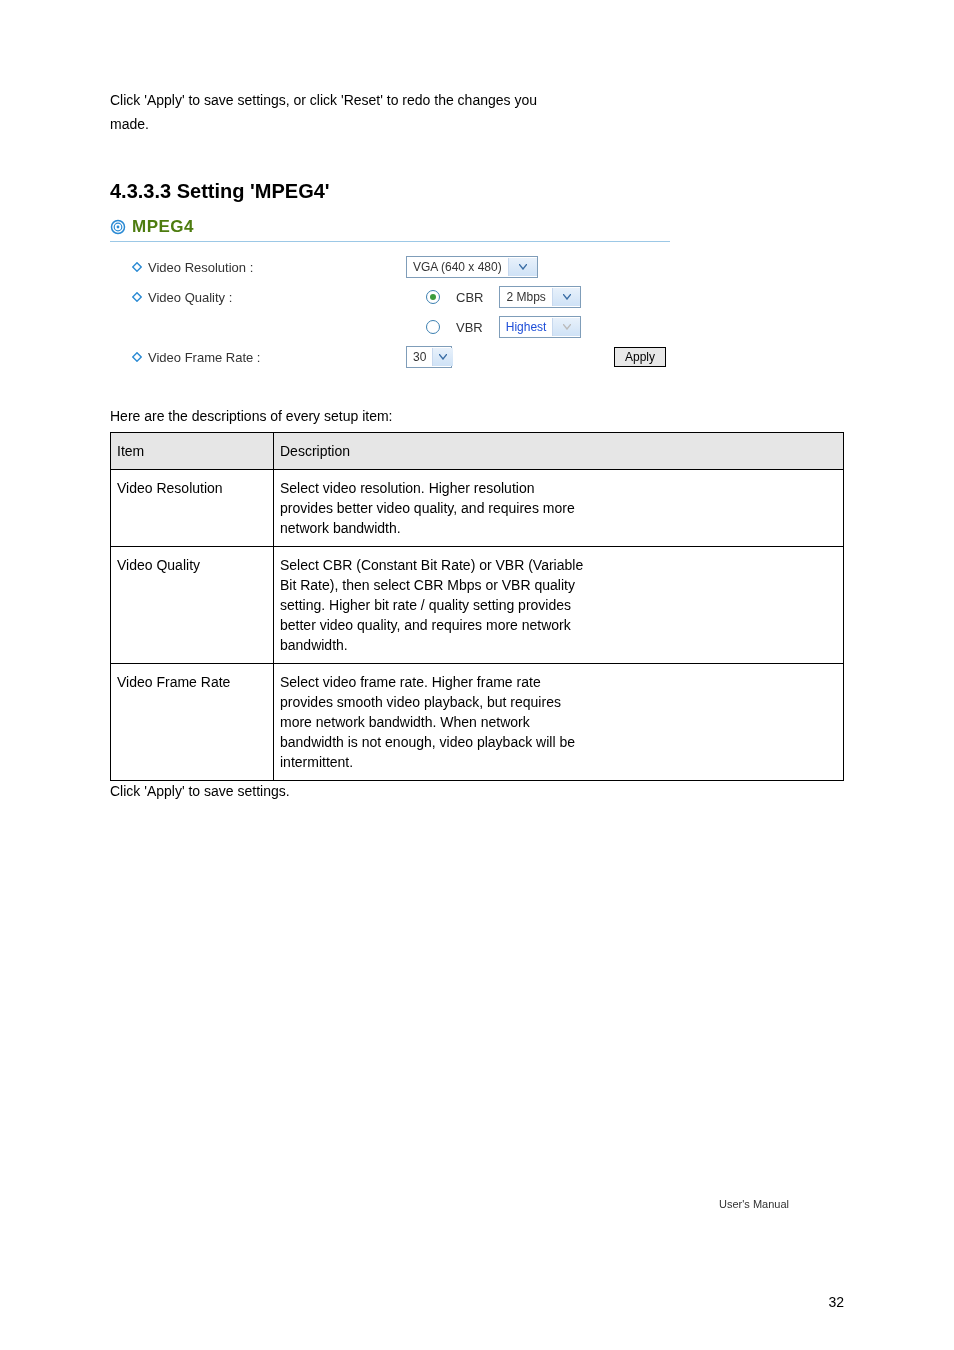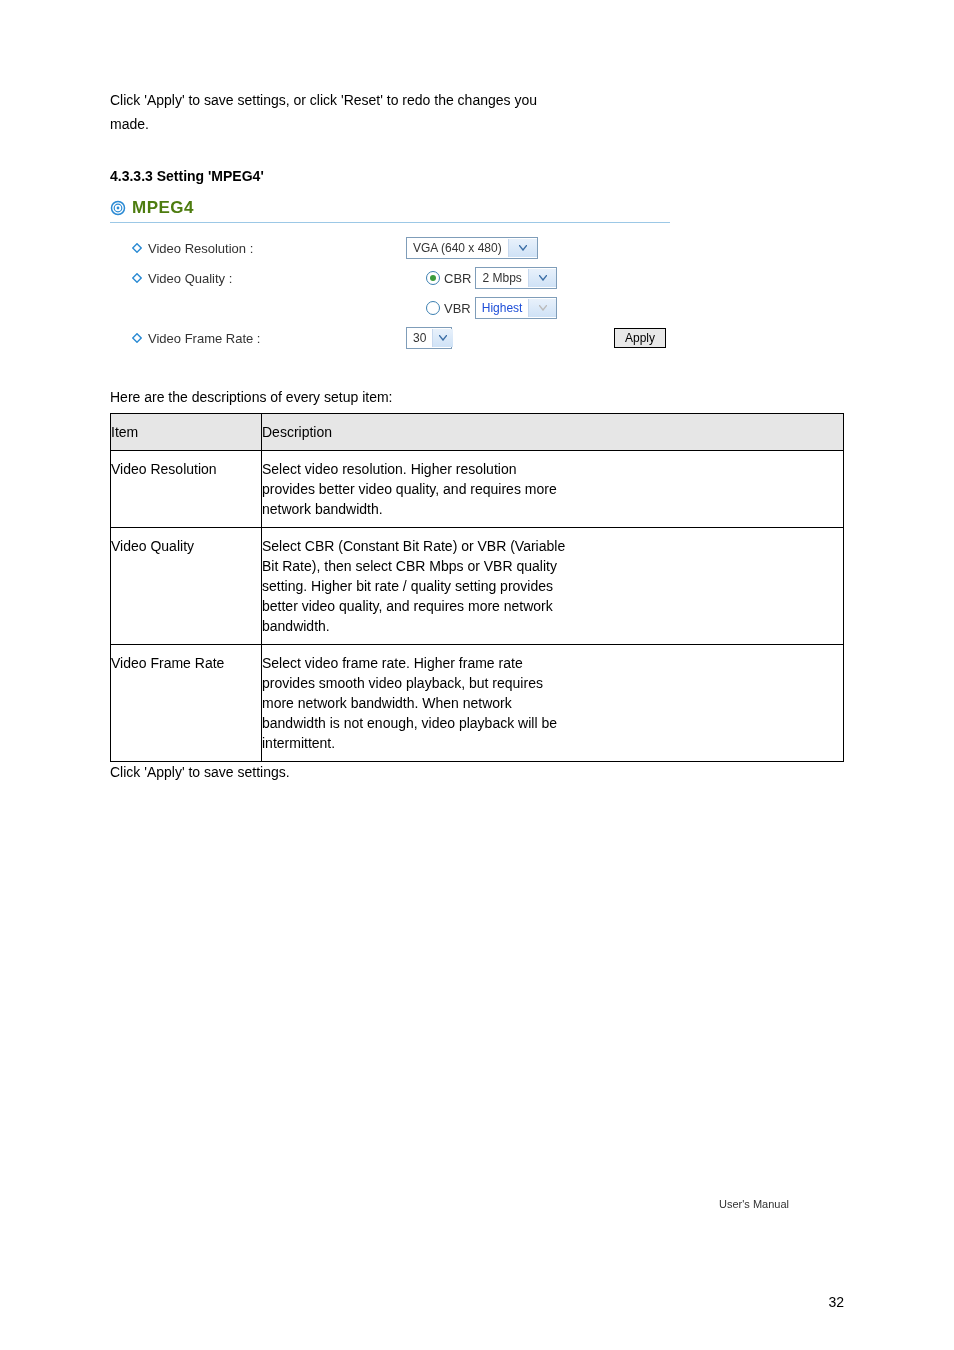--- a/index.html
+++ b/index.html
@@ -1,46 +1,46 @@
 <!DOCTYPE html>
 <html><head>
 <meta charset="utf-8">
 <style>
   html,body{margin:0;padding:0;font-family:Arial,Helvetica,sans-serif;color:#000;}
   .page{width:954px;min-height:1350px;margin:0 auto;background:#fff;position:relative;box-sizing:border-box;padding:90px 110px 40px 110px;}
   .prose{font-size:14px;line-height:20px;}
   .prose p{margin:0 0 4px 0;}
-  .section-title{font-size:14px;font-weight:bold;margin:34px 0 12px 0;}
+  .section-title{font-size:20px;font-weight:bold;margin:46px 0 12px 0;}
 
   
   .panel{border:none;margin:10px 0 30px 0;width:560px;}
   .panel-head{display:flex;align-items:center;gap:6px;padding:2px 0 4px 0;border-bottom:1px solid #9cc8e6;}
   .panel-head .txt{color:#4d7c0f;font-weight:bold;font-size:17px;letter-spacing:.5px;}
   .ring-icon{width:16px;height:16px;display:inline-block;}
   .ring-icon svg{display:block;}
 
   .panel-body{padding:10px 4px 4px 4px;font-size:13px;color:#333;}
   .row{display:flex;align-items:center;height:30px;}
   .row .lbl{width:250px;display:flex;align-items:center;gap:6px;padding-left:18px;}
   .diamond-icon{width:10px;height:10px;display:inline-block;}
   .diamond-icon svg{display:block;}
   .row .ctrl{flex:1;display:flex;align-items:center;gap:6px;padding-left:24px;}
-  .row .ctrl .indent{margin-left:20px;display:flex;align-items:center;gap:4px;}
+  .row .ctrl .indent{margin-left:20px;display:flex;align-items:center;gap:16px;}
   .sel{display:inline-flex;align-items:center;border:1px solid #7f9db9;background:#fff;height:20px;font-size:12px;}
   .sel span{padding:0 6px;white-space:nowrap;}
   .sel .arrow{width:16px;height:18px;border-left:1px solid #c7d8ee;display:flex;align-items:center;justify-content:center;background:linear-gradient(#e8f1fb,#cfe2f6);}
   .sel.disabled span{color:#1d4ed8;}
   .sel.disabled .arrow{color:#aaa;}
   .radio{width:12px;height:12px;border:1px solid #3c7fb1;border-radius:50%;display:inline-flex;align-items:center;justify-content:center;}
   .radio.on::after{content:"";width:6px;height:6px;background:#3c9c3c;border-radius:50%;}
   .btn{border:1px solid #000;border-radius:0;padding:2px 10px;font-size:12px;background:#e8e8e8;}
 
   
   table.desc{border-collapse:collapse;width:100%;font-size:14px;margin-top:6px;}
-  table.desc th,table.desc td{border:1px solid #000;padding:8px 0;text-align:left;vertical-align:top;line-height:20px;}
+  table.desc th,table.desc td{border:1px solid #000;padding:8px 6px;text-align:left;vertical-align:top;line-height:20px;}
   table.desc th{background:#e6e6e6;font-weight:normal;}
   table.desc td.item{width:150px;}
 
   .footer-page{position:absolute;right:110px;bottom:40px;font-size:14px;}
   .footer-manual{position:absolute;right:165px;bottom:140px;font-size:11px;color:#333;}
 </style>
 </head>
 <body>
 
 <div class="page">

